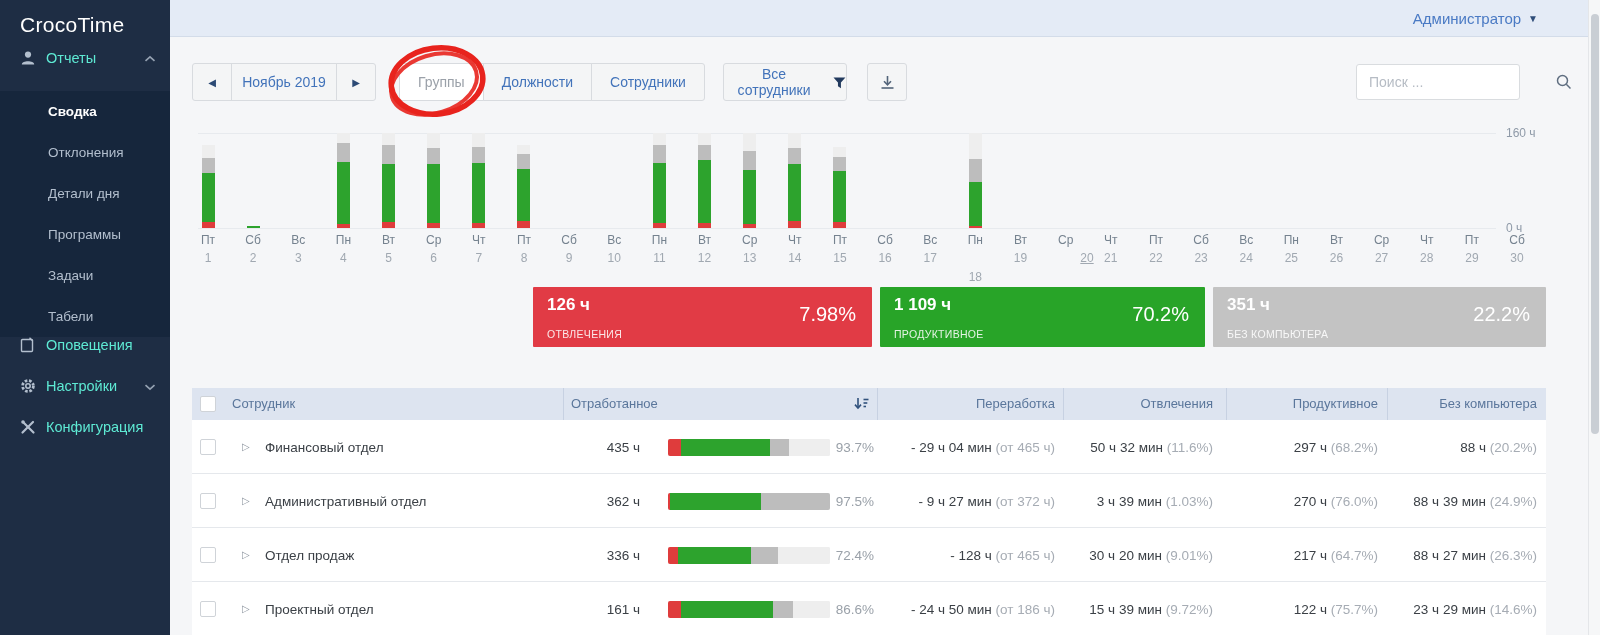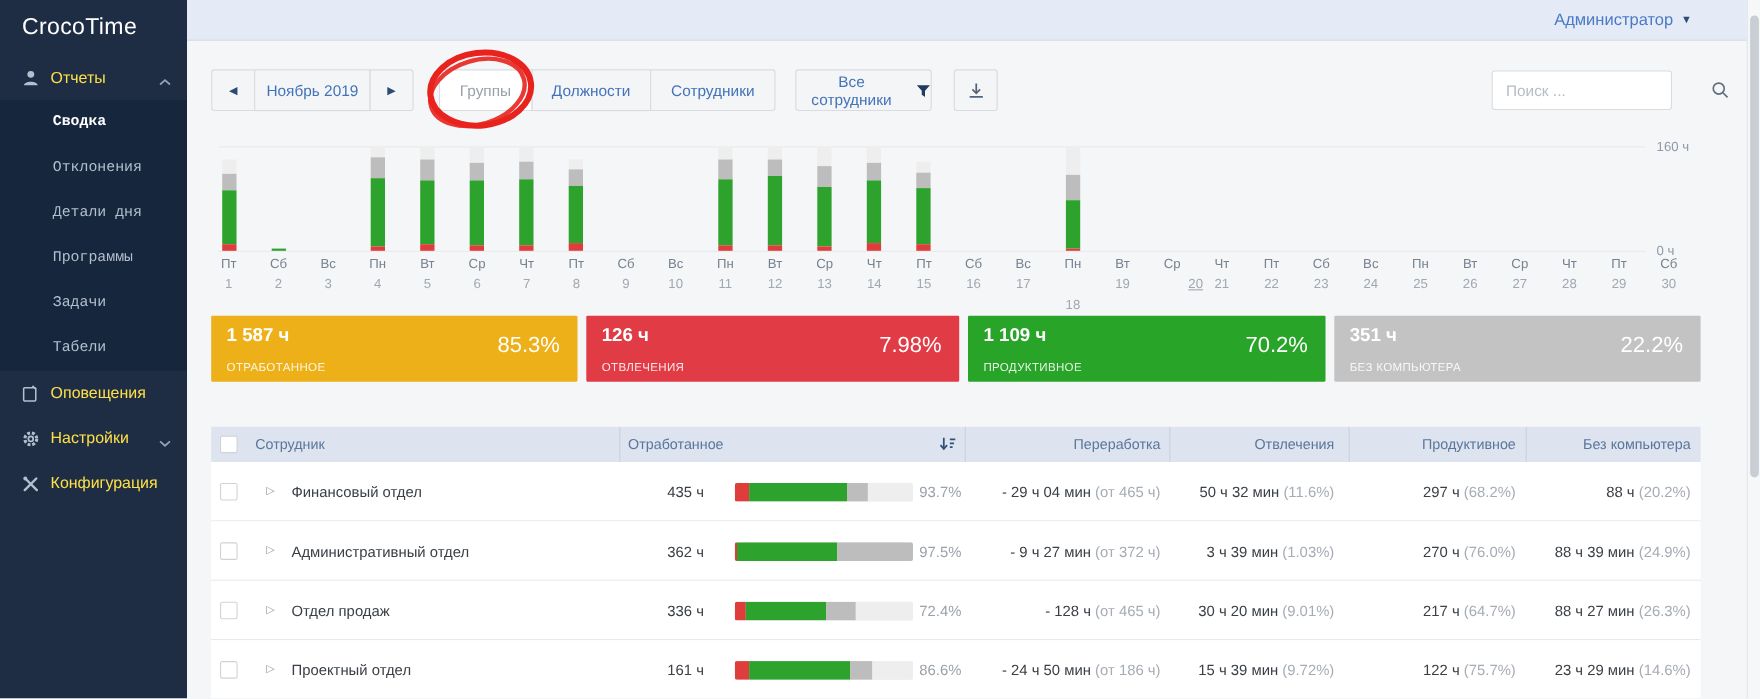--- a/index.html
+++ b/index.html
@@ -3,25 +3,25 @@
 <meta charset="utf-8">
 <style>
   * { margin:0; padding:0; box-sizing:border-box; }
   html,body { width:1600px; height:635px; overflow:hidden; }
   body { font-family:"Liberation Sans","DejaVu Sans",sans-serif; background:#f5f6f8; }
   .app { position:relative; width:1600px; height:635px; }
 
   
   .sidebar { position:absolute; left:0; top:0; width:170px; height:635px; background:#1e2d44; z-index:5; }
   .logo { height:50px; line-height:50px; padding-left:20px; color:#fff; font-size:21px; letter-spacing:.3px; }
-  .side-section { height:41px; display:flex; align-items:center; padding:0 14px 0 20px; color:#fde047; font-size:14.5px; cursor:pointer; }
+  .side-section { height:41px; display:flex; align-items:flex-start; padding:0 14px 0 20px; color:#5eead4; font-size:14.5px; cursor:pointer; }
   .side-section .s-icon { width:16px; height:16px; margin-right:10px; display:inline-flex; }
   .side-section .s-label { flex:1; }
   .side-section .s-chev { width:12px; height:8px; opacity:.8; }
-  .side-sub { background:#16263c;font-family:Liberation Mono, monospace; }
+  .side-sub { background:#16263c; }
   .side-item { height:41px; line-height:41px; padding-left:48px; color:#b3bfce; font-size:13.5px; cursor:pointer; }
   .side-item.active { color:#ffffff; font-weight:bold; }
 
   
   .topbar { position:absolute; left:170px; top:0; width:1430px; height:37px; background:#e4ebf6; border-bottom:1px solid #d3dce9; z-index:2; }
   .user-menu { position:absolute; right:62px; top:0; height:37px; display:flex; align-items:center; gap:7px; cursor:pointer; }
   .user-menu .u-name { color:#4a7ac4; font-size:15px; }
   .user-menu .caret { color:#2f4d79; font-size:10px; }
 
   
@@ -361,25 +361,20 @@
           <div class="day-lab day-w" style="left: 1238.78px;">Чт</div>
           <div class="day-lab day-n" style="left: 1238.78px;">28</div>
           <div class="day-lab day-w" style="left: 1283.92px;">Пт</div>
           <div class="day-lab day-n" style="left: 1283.92px;">29</div>
           <div class="day-lab day-w" style="left: 1329.06px;">Сб</div>
           <div class="day-lab day-n" style="left: 1329.06px;">30</div>
         </div>
     </div>
 
     <div class="cards" id="cards">
-        <div class="card" style="left: 22px; width: 333px; background: rgb(237, 176, 24);">
-          <span class="c-val">1 587 ч</span>
-          <span class="c-lab">ОТРАБОТАННОЕ</span>
-          <span class="c-pct">85.3%</span>
-        </div>
         <div class="card" style="left: 363px; width: 339px; background: rgb(225, 59, 69);">
           <span class="c-val">126 ч</span>
           <span class="c-lab">ОТВЛЕЧЕНИЯ</span>
           <span class="c-pct">7.98%</span>
         </div>
         <div class="card" style="left: 710px; width: 325px; background: rgb(40, 164, 40);">
           <span class="c-val">1 109 ч</span>
           <span class="c-lab">ПРОДУКТИВНОЕ</span>
           <span class="c-pct">70.2%</span>
         </div>

